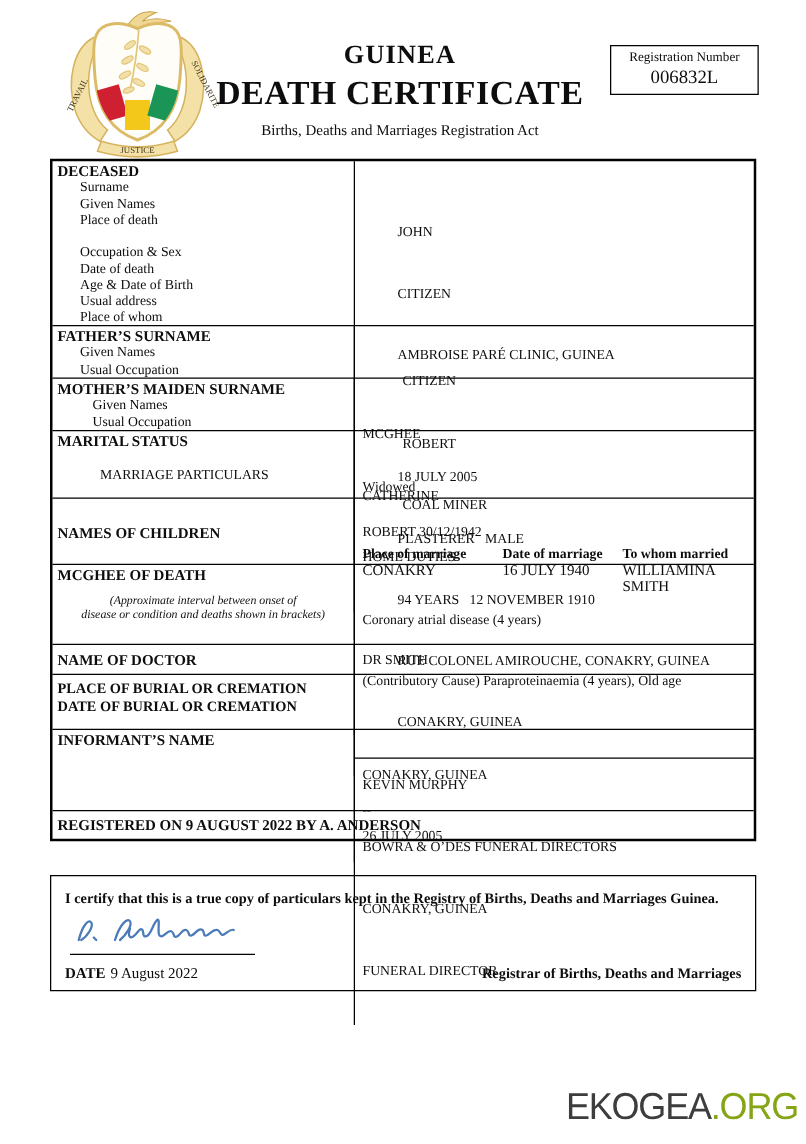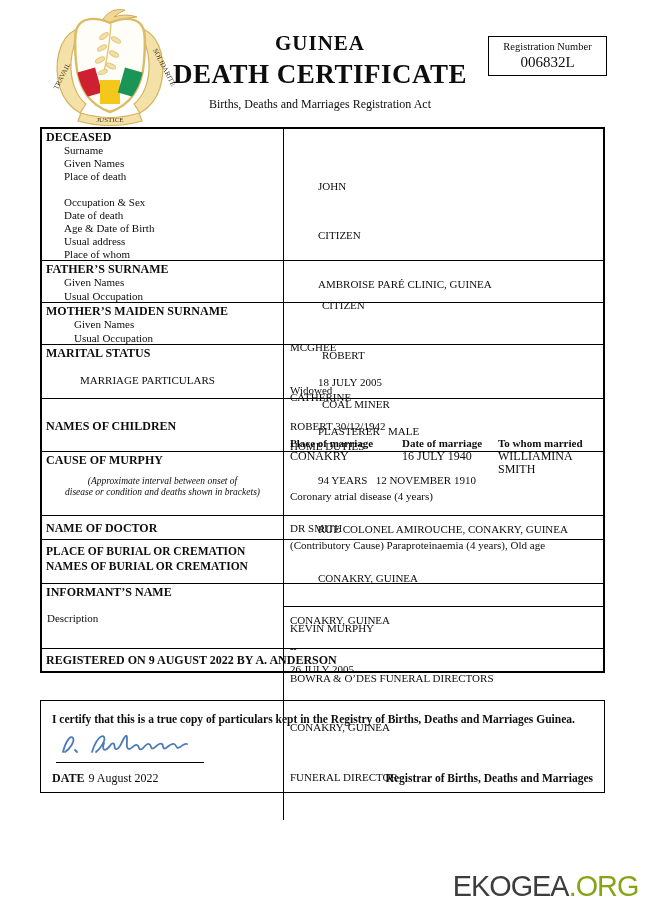--- a/index.html
+++ b/index.html
@@ -221,21 +221,21 @@
       <div class="cl">
         <div class="h">NAMES OF CHILDREN</div>
       </div>
       <div class="cr">
         <div class="val">ROBERT 30/12/1942</div>
       </div>
     </div>
 
     <div class="row r-cause">
       <div class="cl">
-        <div class="h">CAUSE OF MURPHY</div>
+        <div class="h">MCGHEE OF DEATH</div>
         <div class="note">
           <div>(Approximate interval between onset of</div>
           <div>disease or condition and deaths shown in brackets)</div>
         </div>
       </div>
       <div class="cr">
         <div class="val">Coronary atrial disease (4 years)</div>
         <div class="val">(Contributory Cause) Paraproteinaemia (4 years), Old age</div>
       </div>
     </div>
@@ -245,36 +245,35 @@
         <div class="h">NAME OF DOCTOR</div>
       </div>
       <div class="cr">
         <div class="val">DR SMITH</div>
       </div>
     </div>
 
     <div class="row r-burial">
       <div class="cl">
         <div class="bh">PLACE OF BURIAL OR CREMATION</div>
-        <div class="bh">NAMES OF BURIAL OR CREMATION</div>
+        <div class="bh">DATE OF BURIAL OR CREMATION</div>
       </div>
       <div class="cr">
         <div class="b-sub1">
           <div class="val">CONAKRY, GUINEA</div>
           <div class="val">26 JULY 2005</div>
         </div>
         <div class="b-sub2">--</div>
       </div>
     </div>
 
     <div class="row r-informant">
       <div class="cl">
         <div class="h">INFORMANT’S NAME</div>
         <div class="lbl blank"></div>
-        <div class="lbl">Description</div>
       </div>
       <div class="cr">
         <div class="val">KEVIN MURPHY</div>
         <div class="val">BOWRA &amp; O’DES FUNERAL DIRECTORS</div>
         <div class="val">CONAKRY, GUINEA</div>
         <div class="val">FUNERAL DIRECTOR</div>
       </div>
     </div>
 
     <div class="row r-registered">

